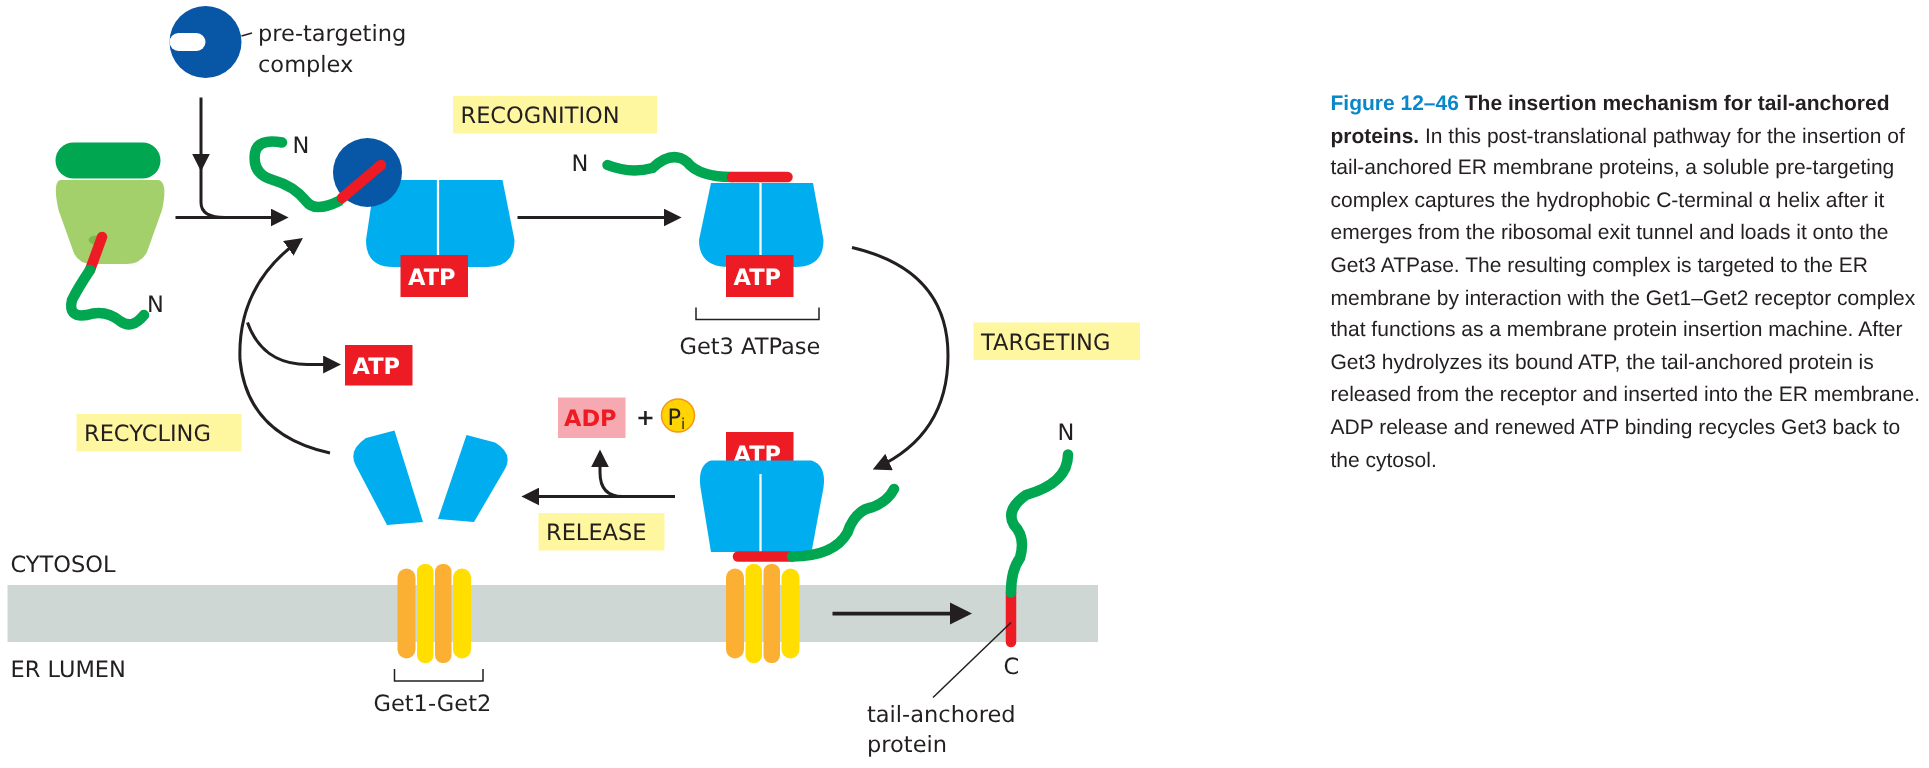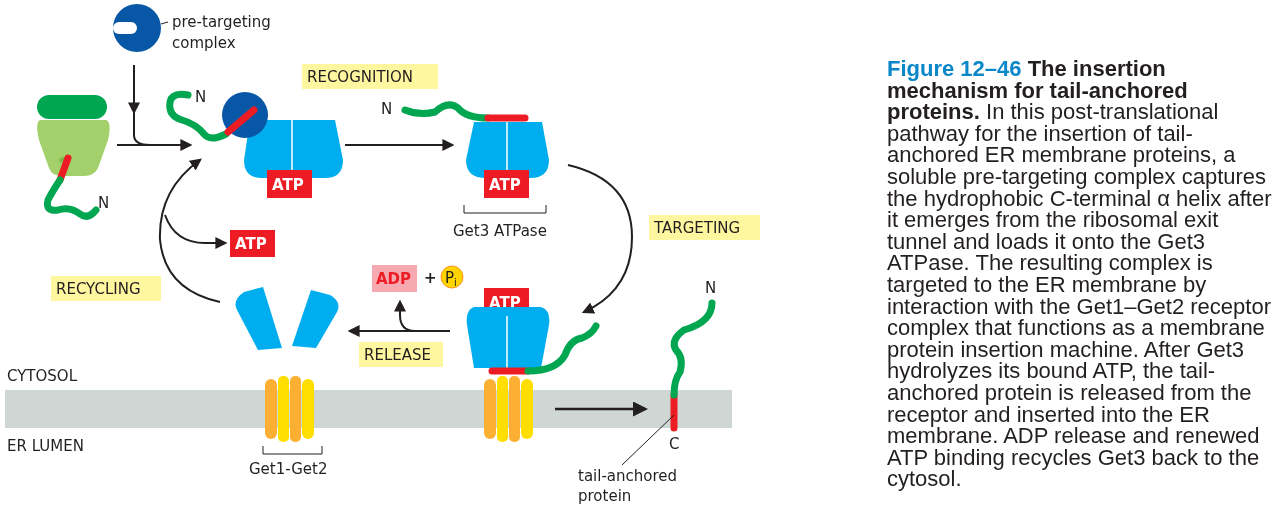--- a/index.html
+++ b/index.html
@@ -5,21 +5,21 @@
     html, body { margin: 0; padding: 0; background: #ffffff; }
     body { width: 1286px; height: 512px; position: relative; overflow: hidden; }
     #diagram { position: absolute; left: 0; top: 0; width: 880px; height: 512px; }
     .lbl { font-family: "DejaVu Sans", sans-serif; font-size: 15px; fill: #231f20; }
     .stage { font-family: "DejaVu Sans", sans-serif; font-size: 15px; fill: #231f20; }
     .atp { font-family: "DejaVu Sans", sans-serif; font-size: 15px; font-weight: bold; fill: #ffffff; }
     .adp { font-family: "DejaVu Sans", sans-serif; font-size: 15px; font-weight: bold; fill: #ed1c24; }
     .term { font-family: "DejaVu Sans", sans-serif; font-size: 15px; fill: #231f20; }
     #caption {
       position: absolute; left: 887px; top: 58px; width: 395px;
-      font-family: "Liberation Sans", sans-serif; font-size: 22px; line-height: 21.6px;
+      font-family: "Liberation Sans", sans-serif; font-size: 14px; line-height: 21.6px;
       color: #231f20;
     }
     #caption .fig-num { color: #0a87c9; font-weight: bold; }
     #caption .fig-title { font-weight: bold; }
   </style>
 </head>
 <body>
 
 <svg id="diagram" viewBox="0 0 880 512" xmlns="http://www.w3.org/2000/svg">
   <defs>

